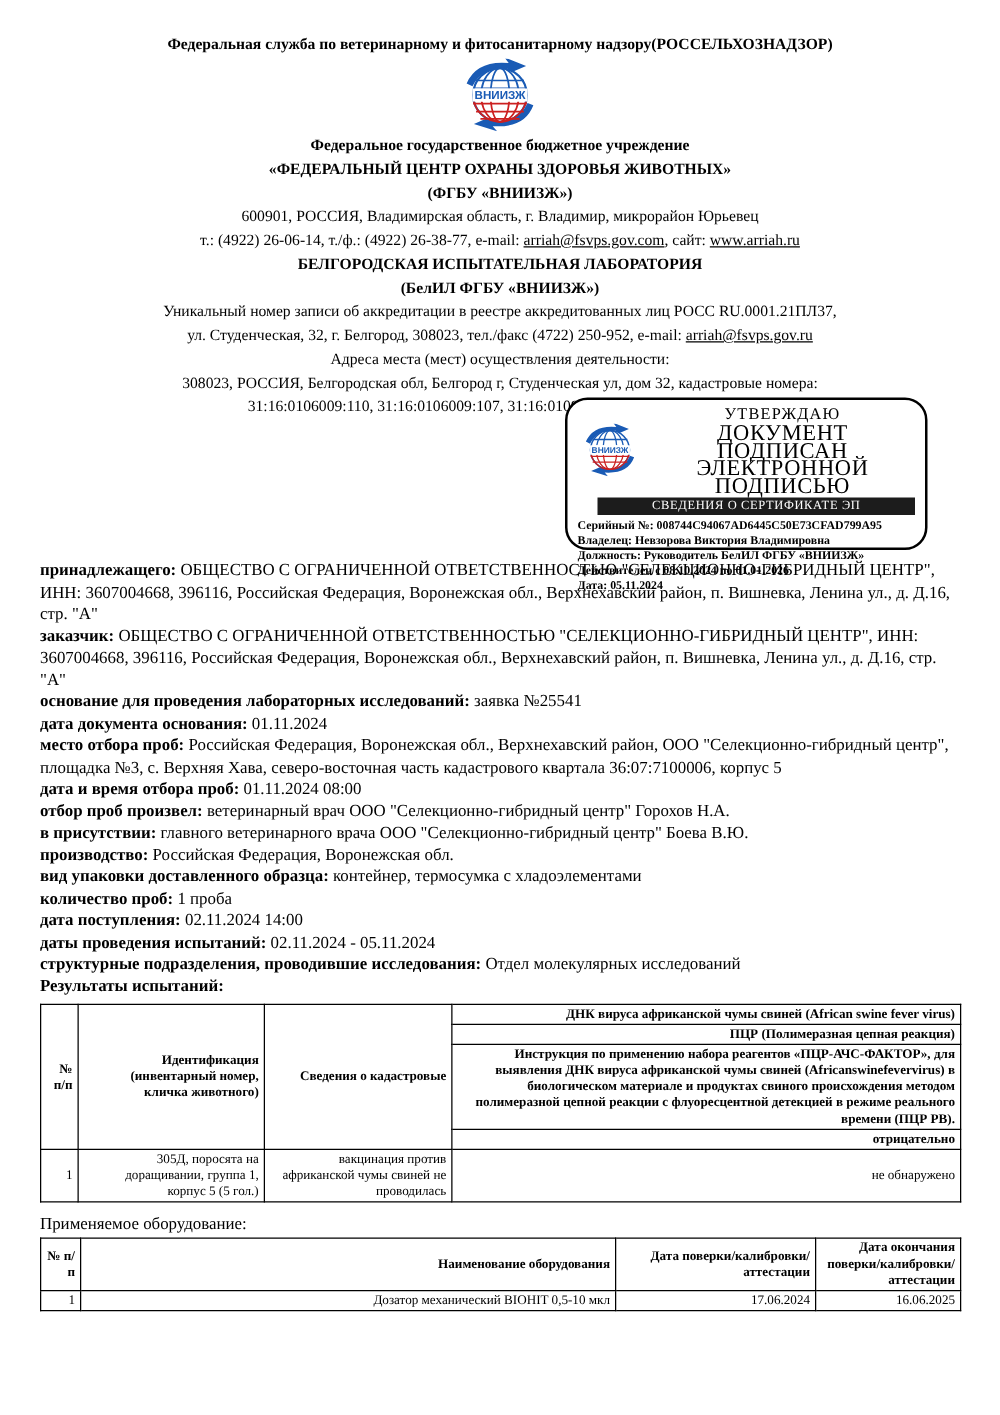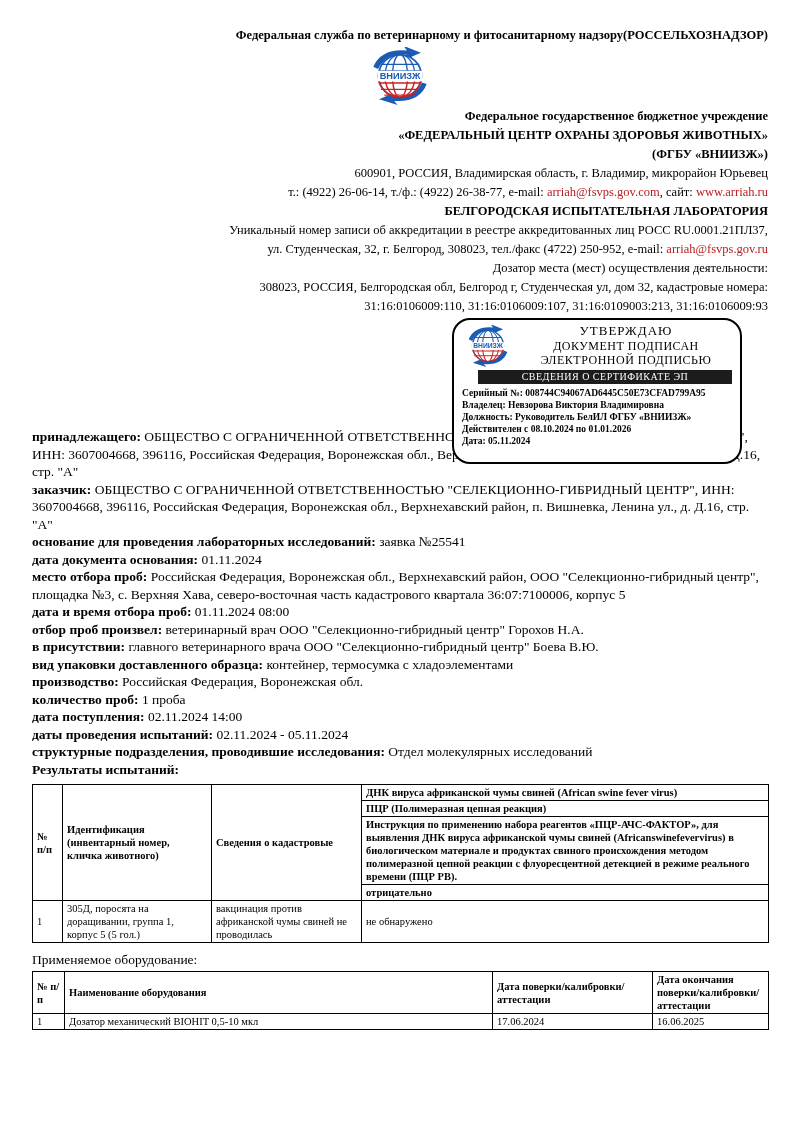--- a/index.html
+++ b/index.html
@@ -5,54 +5,54 @@
   * { box-sizing: border-box; }
   html,body { margin:0; padding:0; }
   body {
     width:800px; height:1132px; background:#ffffff; color:#000;
     font-family:"Liberation Serif","DejaVu Serif",serif;
     position:relative; overflow:hidden;
   }
   .page { position:absolute; inset:0; padding:26px 32px 0 32px; }
 
   
-  .hdr { text-align:right; font-size:12.5px; line-height:19px; }
+  .hdr { text-align:center; font-size:12.5px; line-height:19px; }
   .hb { font-weight:bold; }
   .logo-wrap { display:flex; justify-content:center; margin:2px 0 2px 0; }
-  a.link, .link { color:#b91c1c; cursor:pointer; }
+  a.link, .link { color:#000000; text-decoration:underline; cursor:pointer; }
 
   
   .stamp {
-    position:absolute; left:452px; top:318px; width:290px; height:146px;
+    position:absolute; left:452px; top:318px; width:290px; height:122px;
     border:2px solid #000; border-radius:18px; background:#fff;
     padding:5px 8px 4px 8px; font-size:9.5px; line-height:12px;
   }
   .stamp-top { display:flex; align-items:center; gap:6px; }
   .stamp-top-txt { flex:1; text-align:center; }
   .stamp-approve { font-size:13px; letter-spacing:1px; }
-  .stamp-signed { font-size:12px; letter-spacing:.5px; line-height:14px; margin-top:2px; }
+  .stamp-signed { font-size:18px; letter-spacing:.5px; line-height:14px; margin-top:2px; }
   .stamp-bar {
     background:#1c1c1c; color:#fff; text-align:center; font-size:10px;
     padding:1px 0; margin:3px 0 3px 16px; letter-spacing:.5px;
   }
   .stamp-lines div { white-space:nowrap; overflow:hidden;font-weight:bold; }
 
   .spacer-stamp { height:112px; }
 
   
   .title { text-align:center; font-weight:bold; font-size:16px; margin:2px 0 6px 0; }
 
   
   .fields { font-size:13.5px; line-height:17.5px; text-align:left; }
   .fields p { margin:0; }
 
   
   table.doc { border-collapse:collapse; width:736px; table-layout:fixed; }
   table.doc td { border:1px solid #000; font-size:10.5px; line-height:13px;
-                 padding:1px 4px; text-align:left; vertical-align:middle; }
+                 padding:1px 4px; text-align:right; vertical-align:middle; }
   table.doc td.bold { font-weight:bold; }
   .results { margin-top:6px; }
   .equip-caption { font-size:13.5px; margin:9px 0 3px 0; }
   td.left { text-align:left; }
 </style>
 </head>
 <body>
 
 <svg width="0" height="0" style="position:absolute">
   <defs>
@@ -93,23 +93,24 @@
         <text x="60" y="55" text-anchor="middle" font-size="16" font-weight="bold" fill="#1a5bb5" font-family="Liberation Sans, sans-serif">ВНИИЗЖ</text>
       </svg>
     </div>
 
     <div class="hb">Федеральное государственное бюджетное учреждение</div>
     <div class="hb">«ФЕДЕРАЛЬНЫЙ ЦЕНТР ОХРАНЫ ЗДОРОВЬЯ ЖИВОТНЫХ»</div>
     <div class="hb">(ФГБУ «ВНИИЗЖ»)</div>
     <div>600901, РОССИЯ, Владимирская область, г. Владимир, микрорайон Юрьевец</div>
     <div><span>т.: (4922) 26-06-14, т./ф.: (4922) 26-38-77, e-mail: </span><a class="link">arriah@fsvps.gov.com</a><span>, сайт: </span><a class="link">www.arriah.ru</a></div>
     <div class="hb">БЕЛГОРОДСКАЯ ИСПЫТАТЕЛЬНАЯ ЛАБОРАТОРИЯ</div>
+    <div class="hb">(БелИЛ ФГБУ «ВНИИЗЖ»)</div>
     <div>Уникальный номер записи об аккредитации в реестре аккредитованных лиц РОСС RU.0001.21ПЛ37,</div>
     <div><span>ул. Студенческая, 32, г. Белгород, 308023, тел./факс (4722) 250-952, e-mail: </span><a class="link">arriah@fsvps.gov.ru</a></div>
-    <div>Дозатор места (мест) осуществления деятельности:</div>
+    <div>Адреса места (мест) осуществления деятельности:</div>
     <div>308023, РОССИЯ, Белгородская обл, Белгород г, Студенческая ул, дом 32, кадастровые номера:</div>
     <div>31:16:0106009:110, 31:16:0106009:107, 31:16:0109003:213, 31:16:0106009:93</div>
   </div>
 
   <div class="stamp">
     <div class="stamp-top">
       <svg width="52" height="42" viewBox="0 0 120 100">
         <path d="M14,34 Q28,2 72,6 L66,-2 L96,10 L68,22 L71,13 Q36,10 22,38 Z" fill="#1a5bb5"></path>
         <path d="M106,64 Q94,96 50,93 L56,100 L24,90 L54,77 L51,86 Q86,89 98,61 Z" fill="#1a5bb5"></path>
         <circle cx="60" cy="50" r="37" fill="#ffffff" stroke="#1a5bb5" stroke-width="3"></circle>
@@ -148,22 +149,22 @@
 
   <div class="fields">
     <p><b>принадлежащего:</b> <span>ОБЩЕСТВО С ОГРАНИЧЕННОЙ ОТВЕТСТВЕННОСТЬЮ "СЕЛЕКЦИОННО-ГИБРИДНЫЙ ЦЕНТР", ИНН: 3607004668, 396116, Российская Федерация, Воронежская обл., Верхнехавский район, п. Вишневка, Ленина ул., д. Д.16, стр. "А"</span></p>
     <p><b>заказчик:</b> <span>ОБЩЕСТВО С ОГРАНИЧЕННОЙ ОТВЕТСТВЕННОСТЬЮ "СЕЛЕКЦИОННО-ГИБРИДНЫЙ ЦЕНТР", ИНН: 3607004668, 396116, Российская Федерация, Воронежская обл., Верхнехавский район, п. Вишневка, Ленина ул., д. Д.16, стр. "А"</span></p>
     <p><b>основание для проведения лабораторных исследований:</b> <span>заявка №25541</span></p>
     <p><b>дата документа основания:</b> <span>01.11.2024</span></p>
     <p><b>место отбора проб:</b> <span>Российская Федерация, Воронежская обл., Верхнехавский район, ООО "Селекционно-гибридный центр", площадка №3, с. Верхняя Хава, северо-восточная часть кадастрового квартала 36:07:7100006, корпус 5</span></p>
     <p><b>дата и время отбора проб:</b> <span>01.11.2024 08:00</span></p>
     <p><b>отбор проб произвел:</b> <span>ветеринарный врач ООО "Селекционно-гибридный центр" Горохов Н.А.</span></p>
     <p><b>в присутствии:</b> <span>главного ветеринарного врача ООО "Селекционно-гибридный центр" Боева В.Ю.</span></p>
+    <p><b>производство:</b> <span>Российская Федерация, Воронежская обл.</span></p>
     <p><b>вид упаковки доставленного образца:</b> <span>контейнер, термосумка с хладоэлементами</span></p>
-    <p><b>производство:</b> <span>Российская Федерация, Воронежская обл.</span></p>
     <p><b>количество проб:</b> <span>1 проба</span></p>
     <p><b>дата поступления:</b> <span>02.11.2024 14:00</span></p>
     <p><b>даты проведения испытаний:</b> <span>02.11.2024 - 05.11.2024</span></p>
     <p><b>структурные подразделения, проводившие исследования:</b> <span>Отдел молекулярных исследований</span></p>
     <p><b>Результаты испытаний:</b></p>
   </div>
 
   <table class="doc results">
     <colgroup>
         <col style="width:30px">

